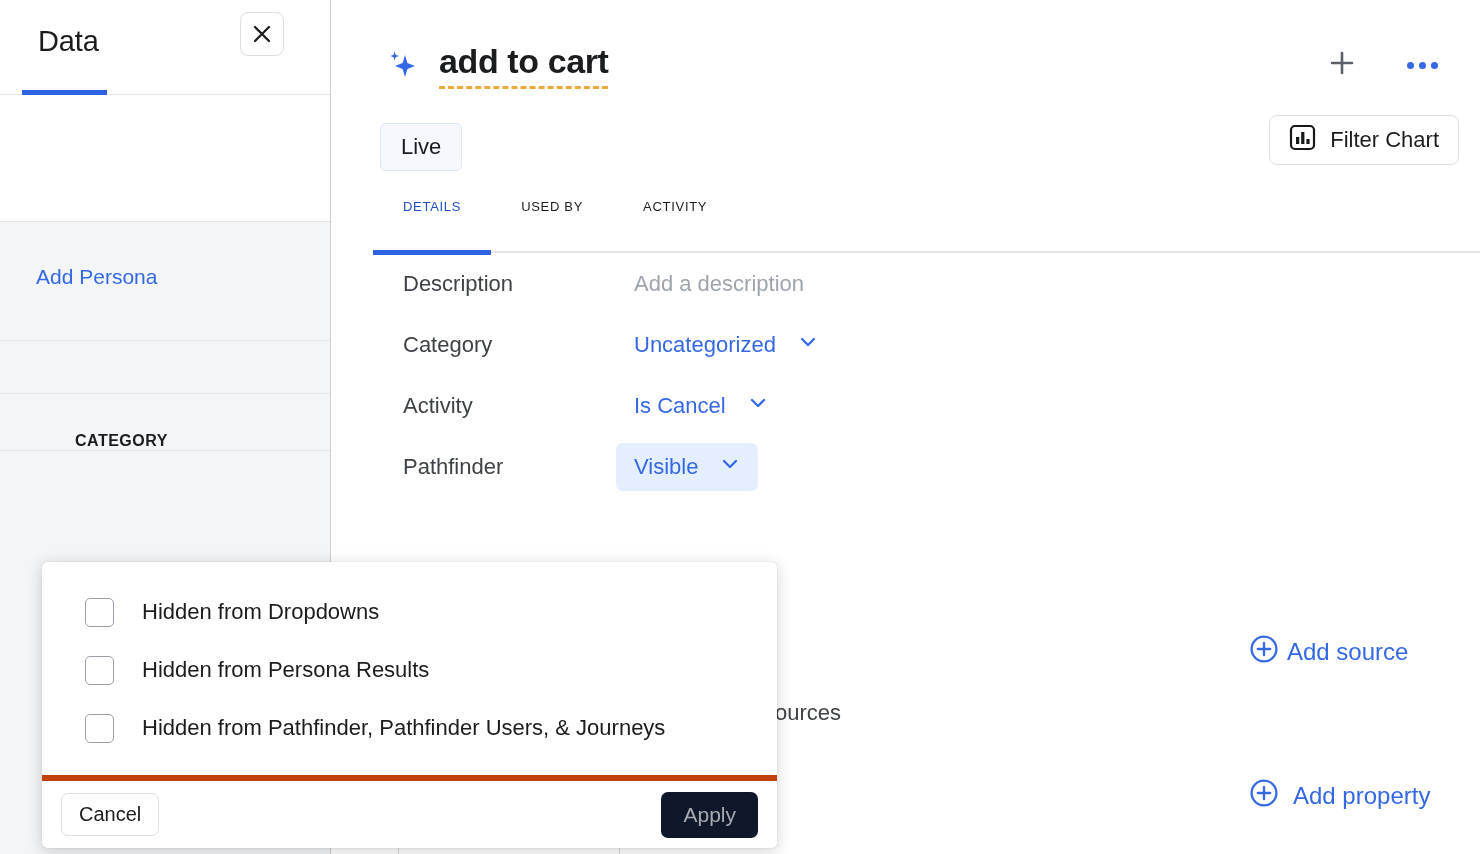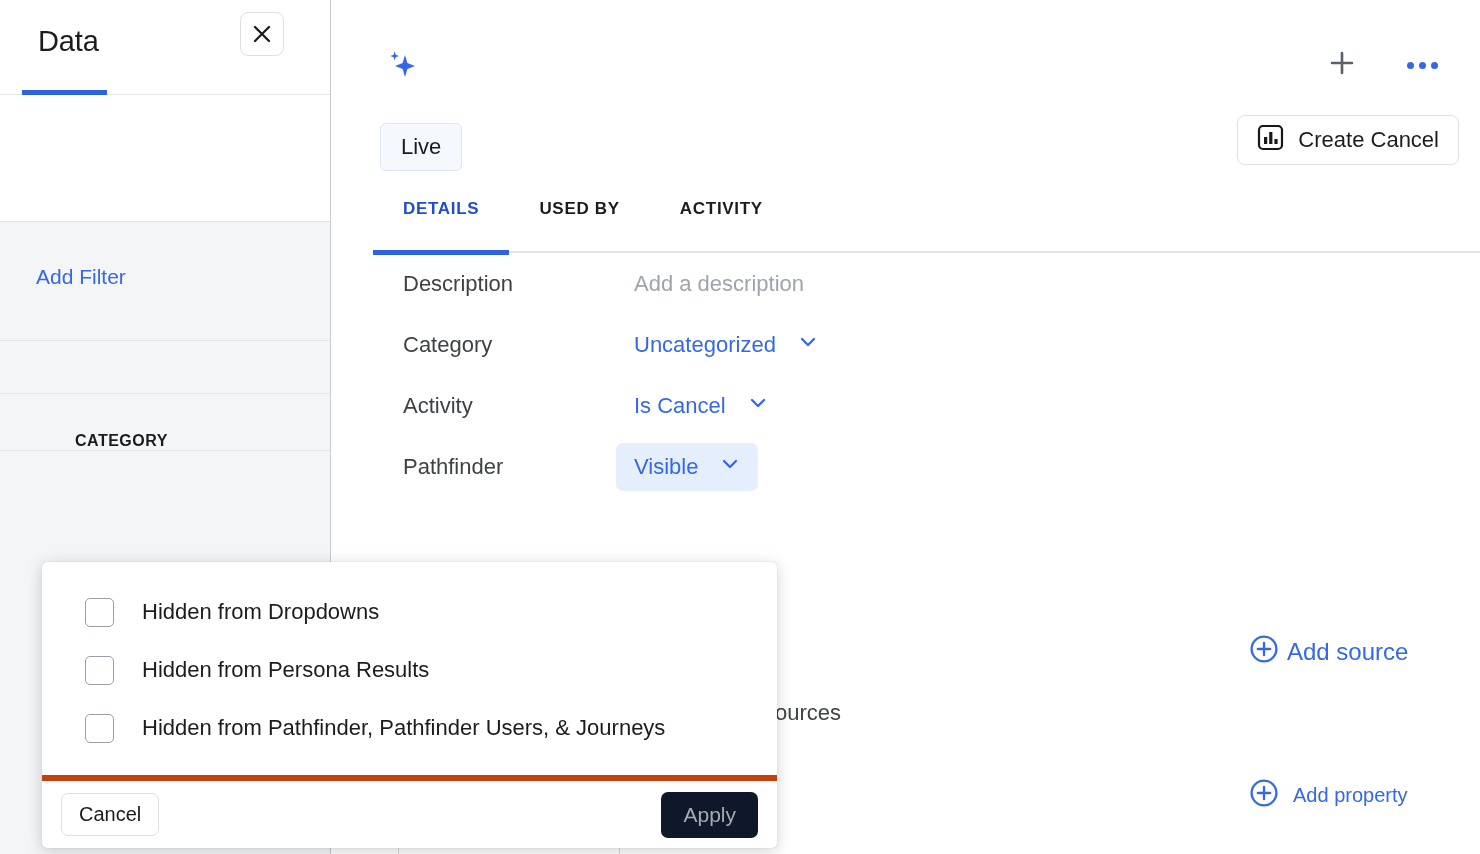--- a/index.html
+++ b/index.html
@@ -139,21 +139,21 @@
   
   .tabs {
     position: relative;
     height: 58px;
     margin-left: 41px; margin-right: 0;
     border-bottom: 2px solid #e3e5e8;
     display: flex; align-items: flex-start; gap: 0;
   }
   .tab {
     position: relative;
-    font-size: 17px; font-weight: bold;
+    font-size: 13px; font-weight: normal;
     letter-spacing: 0.7px;
     color: #1b1c1e;
     padding: 4px 30px 0 30px;
     cursor: pointer;
     height: 58px;
   }
   .tab.active { color: #1f4fc4; }
   .tab.active::after {
     content: ""; position: absolute;
     left: 0; right: 0; bottom: -2px;
@@ -188,21 +188,21 @@
 
   
   .add-source {
     position: absolute; left: 917px; top: 634px;
     display: flex; align-items: center; gap: 8px;
     color: #3468e5; font-size: 24px; cursor: pointer;
   }
   .add-property {
     position: absolute; left: 917px; top: 778px;
     display: flex; align-items: center; gap: 14px;
-    color: #3468e5; font-size: 20px; cursor: pointer;
+    color: #3468e5; font-size: 24px; cursor: pointer;
   }
   .sources-text {
     position: absolute; left: 432px; top: 700px;
     font-size: 22px; color: #3e4247;
   }
   .bottom-input {
     position: absolute; left: 66px; top: 833px;
     width: 222px; height: 40px;
     border: 1px solid #d4d7db;
     border-radius: 8px;
@@ -279,40 +279,41 @@
             <path d="M4 4 L18 18 M18 4 L4 18" stroke="#17181a" stroke-width="2.2" stroke-linecap="round"></path>
           </svg>
         </span>
       </div>
       <div class="sidebar-tab-underline"></div>
     </div>
 
     <div class="sidebar-white-block"></div>
 
     <div class="sidebar-filter-section">
-      <div class="add-filter">Add Filter</div>
+      <div class="add-filter">Add Persona</div>
     </div>
 
     <div class="sidebar-blank-row"></div>
 
     <div class="sidebar-category">
       <div class="category-label">CATEGORY</div>
       <div class="sidebar-row-sep"></div>
     </div>
   </div>
 
   <div class="main">
 
     <div class="main-head">
       <span class="sparkle">
         <svg width="36" height="36" viewBox="0 0 36 36">
           <path d="M20 7 L22.4 15.1 L30 18 L22.4 20.9 L20 29 L17.6 20.9 L10 18 L17.6 15.1 Z" fill="#3468e5"></path>
           <path d="M10.5 3 L11.7 7.0 L15.5 8.5 L11.7 10.0 L10.5 14 L9.3 10.0 L5.5 8.5 L9.3 7.0 Z" fill="#3468e5" transform="translate(-1,-1) scale(0.85) translate(2,2)"></path>
         </svg>
       </span>
+      <div class="entity-title">add to cart</div>
 
       <div class="plus-btn">
         <span>
           <svg width="28" height="28" viewBox="0 0 28 28">
             <path d="M14 4 L14 24 M4 14 L24 14" stroke="#5b6069" stroke-width="2.6" stroke-linecap="round"></path>
           </svg>
         </span>
       </div>
 
       <div class="more-btn">
@@ -328,21 +329,21 @@
       <div class="live-badge">Live</div>
       <div class="create-chart">
         <span>
           <svg width="27" height="27" viewBox="0 0 27 27">
             <rect x="2" y="2" width="23" height="23" rx="4" fill="none" stroke="#17181a" stroke-width="2.2"></rect>
             <rect x="7" y="13" width="3.2" height="7" fill="#17181a"></rect>
             <rect x="12.2" y="8" width="3.2" height="12" fill="#17181a"></rect>
             <rect x="17.4" y="15" width="3.2" height="5" fill="#17181a"></rect>
           </svg>
         </span>
-        <span>Create Cancel</span>
+        <span>Filter Chart</span>
       </div>
     </div>
 
     <div class="tabs">
       <div class="tab active">DETAILS</div>
       <div class="tab">USED BY</div>
       <div class="tab">ACTIVITY</div>
     </div>
 
     <div class="details">

